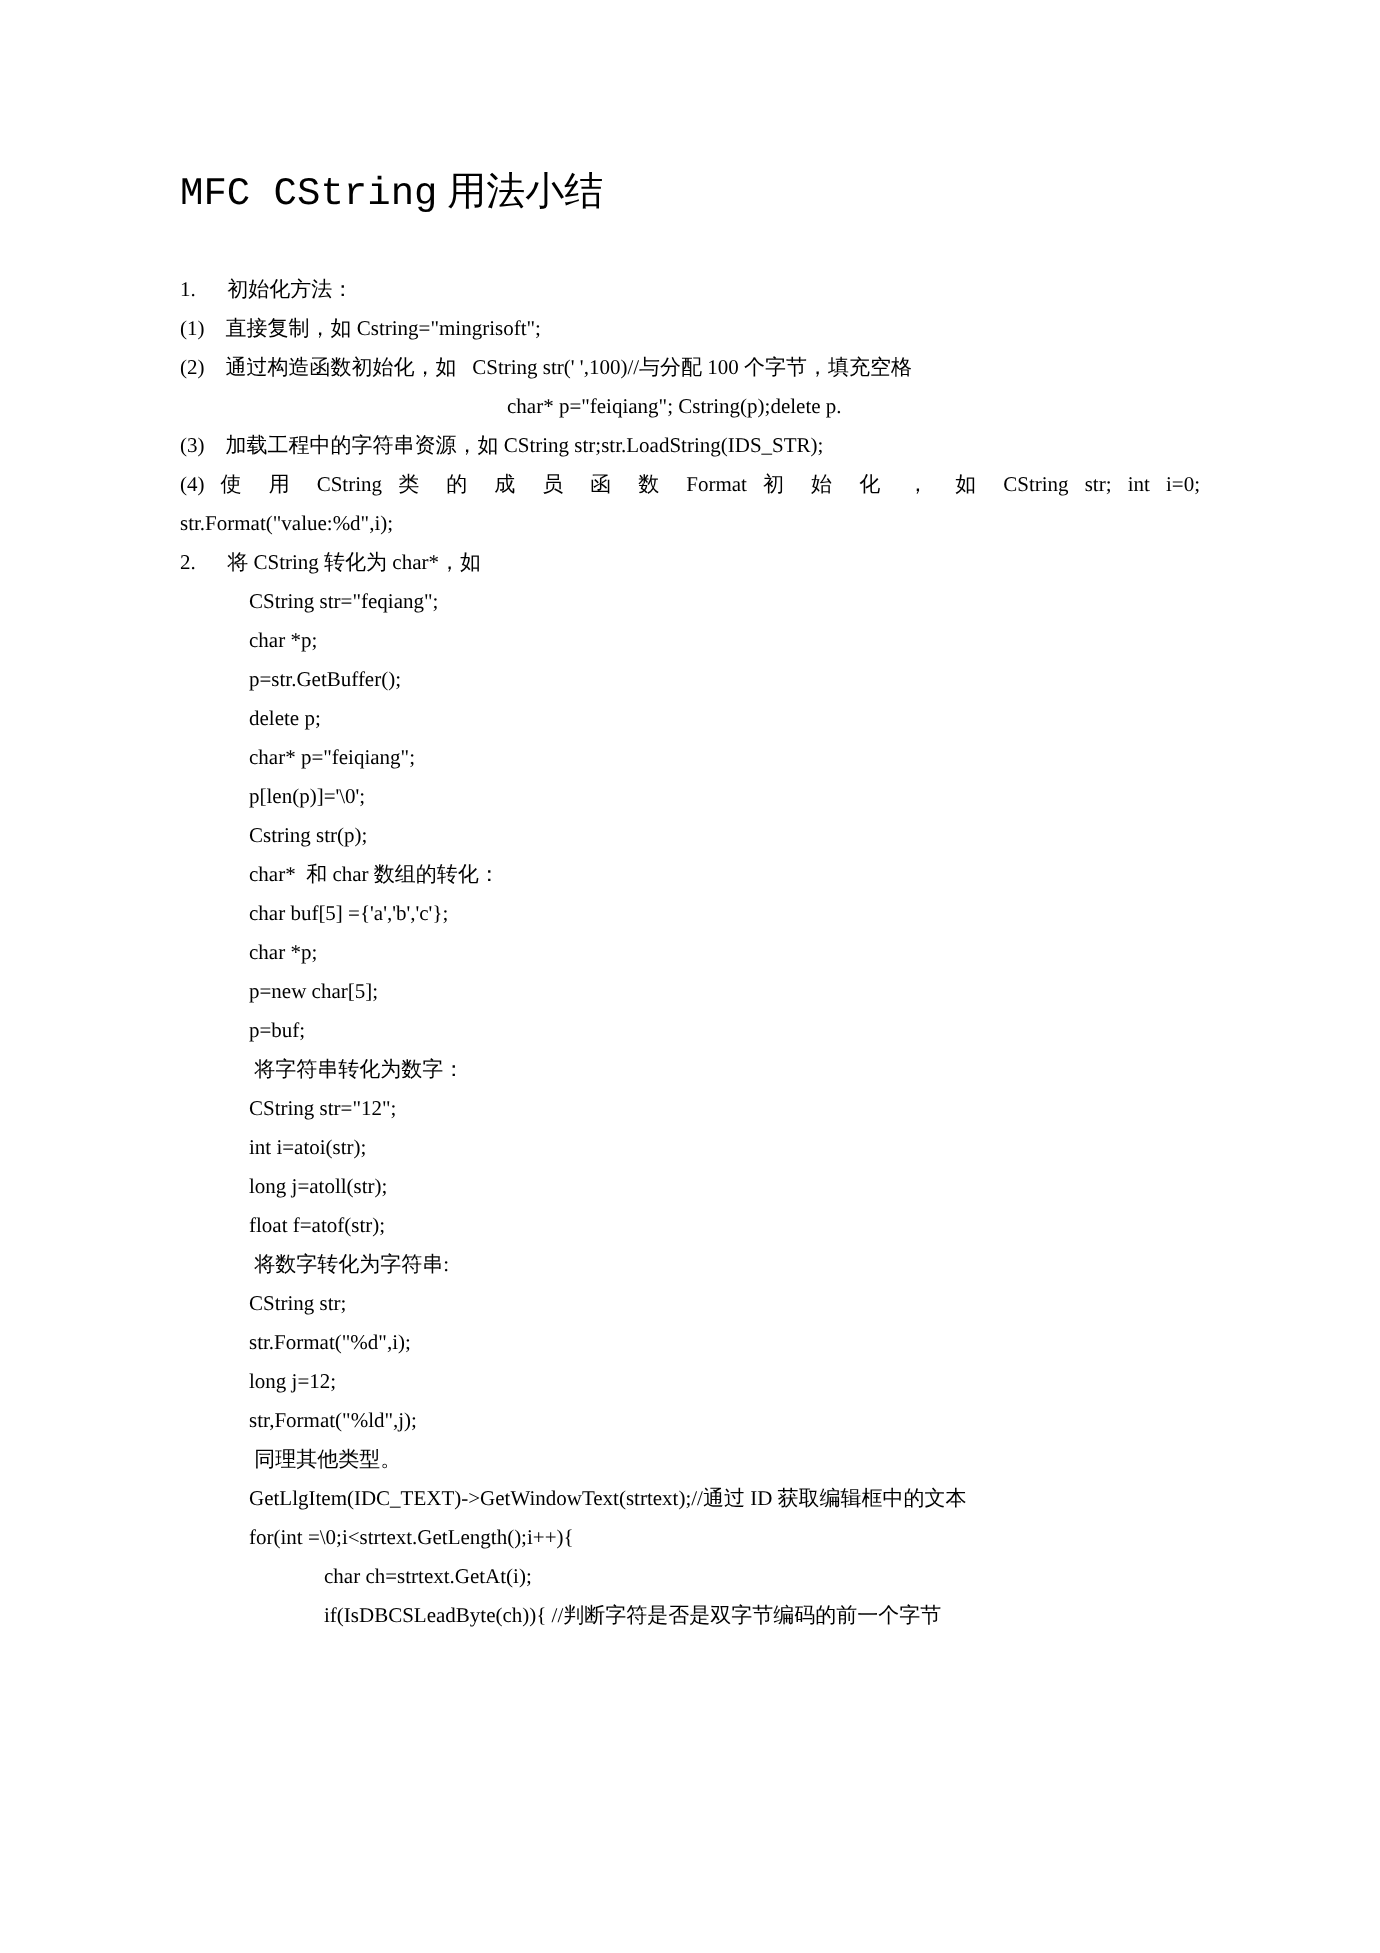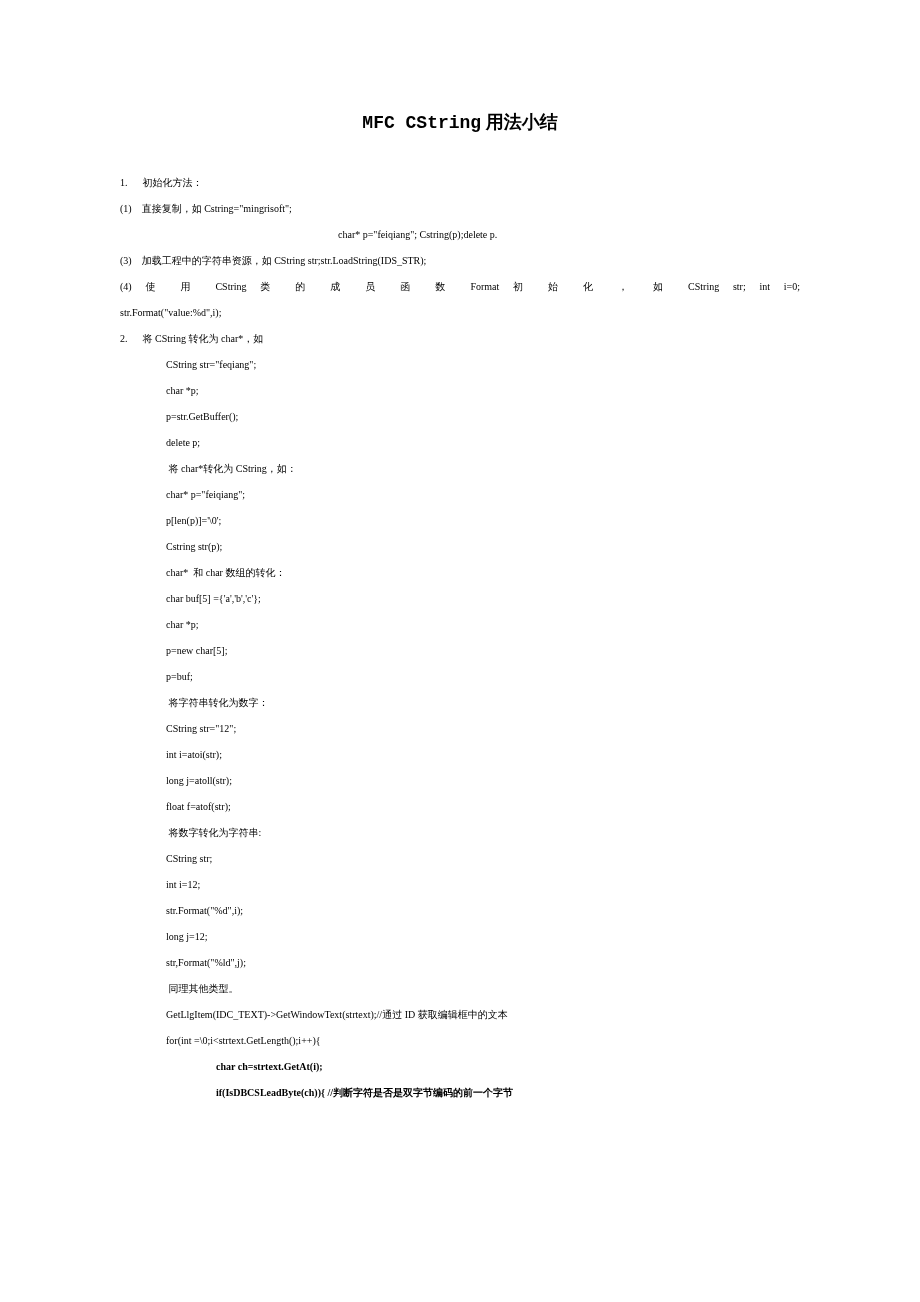--- a/index.html
+++ b/index.html
@@ -11,83 +11,81 @@
   }
   .page {
     width: 920px;
     min-height: 1302px;
     margin: 0 auto;
     padding: 110px 120px 80px 120px;
     box-sizing: border-box;
     background: #fff;
   }
   .title {
-    text-align: center;
-    font-size: 18px;
-    font-weight: bold;
+    font-size: 26px;
+    font-weight: normal;
     margin-bottom: 36px;
     font-family: "SimSun", "宋体", serif;
   }
   .title .mono {
     font-family: "Courier New", monospace;
   }
   .line {
-    font-size: 10px;
+    font-size: 14px;
     line-height: 26px;
     white-space: pre;
     font-family: "Times New Roman", "SimSun", serif;
   }
   .indent0 { padding-left: 0; }
   .indent1 { padding-left: 46px; }
-  .indent2 { padding-left: 96px; font-weight: bold; }
+  .indent2 { padding-left: 96px; }
   .indent-special { padding-left: 218px; }
   .justify {
     white-space: normal;
     text-align: justify;
     text-align-last: justify;
     font-family: Liberation Serif, serif;
   }
   .gap-top { }
 </style>
 </head>
 <body>
 
 <div class="page">
   <div class="title">
     <span class="mono">MFC  CString</span><span>  用法小结</span>
   </div>
   <div id="lines-container">
       <div class="line indent0">1.      初始化方法：</div>
       <div class="line indent0">(1)    直接复制，如 Cstring="mingrisoft";</div>
+      <div class="line indent0">(2)    通过构造函数初始化，如   CString str(' ',100)//与分配 100 个字节，填充空格</div>
       <div class="line indent-special">char* p="feiqiang"; Cstring(p);delete p.</div>
       <div class="line indent0">(3)    加载工程中的字符串资源，如 CString str;str.LoadString(IDS_STR);</div>
       <div class="line indent0 justify">(4)    使 用  CString  类 的 成 员 函 数  Format  初 始 化 ， 如  CString  str;  int  i=0;</div>
       <div class="line indent0">str.Format("value:%d",i);</div>
       <div class="line indent0">2.      将 CString 转化为 char*，如</div>
       <div class="line indent1">CString str="feqiang";</div>
       <div class="line indent1">char *p;</div>
       <div class="line indent1">p=str.GetBuffer();</div>
       <div class="line indent1">delete p;</div>
-      <div class="line indent1"> 将 char*转化为 CString，如：</div>
       <div class="line indent1">char* p="feiqiang";</div>
       <div class="line indent1">p[len(p)]='\0';</div>
       <div class="line indent1">Cstring str(p);</div>
       <div class="line indent1">char*  和 char 数组的转化：</div>
       <div class="line indent1">char buf[5] ={'a','b','c'};</div>
       <div class="line indent1">char *p;</div>
       <div class="line indent1">p=new char[5];</div>
       <div class="line indent1">p=buf;</div>
       <div class="line indent1"> 将字符串转化为数字：</div>
       <div class="line indent1">CString str="12";</div>
       <div class="line indent1">int i=atoi(str);</div>
       <div class="line indent1">long j=atoll(str);</div>
       <div class="line indent1">float f=atof(str);</div>
       <div class="line indent1"> 将数字转化为字符串:</div>
       <div class="line indent1">CString str;</div>
-      <div class="line indent1">int i=12;</div>
       <div class="line indent1">str.Format("%d",i);</div>
       <div class="line indent1">long j=12;</div>
       <div class="line indent1">str,Format("%ld",j);</div>
       <div class="line indent1"> 同理其他类型。</div>
       <div class="line indent1">GetLlgItem(IDC_TEXT)-&gt;GetWindowText(strtext);//通过 ID 获取编辑框中的文本</div>
       <div class="line indent1">for(int =\0;i&lt;strtext.GetLength();i++){</div>
       <div class="line indent2">char ch=strtext.GetAt(i);</div>
       <div class="line indent2 gap-top">if(IsDBCSLeadByte(ch)){ //判断字符是否是双字节编码的前一个字节</div>
     </div>
 </div>

